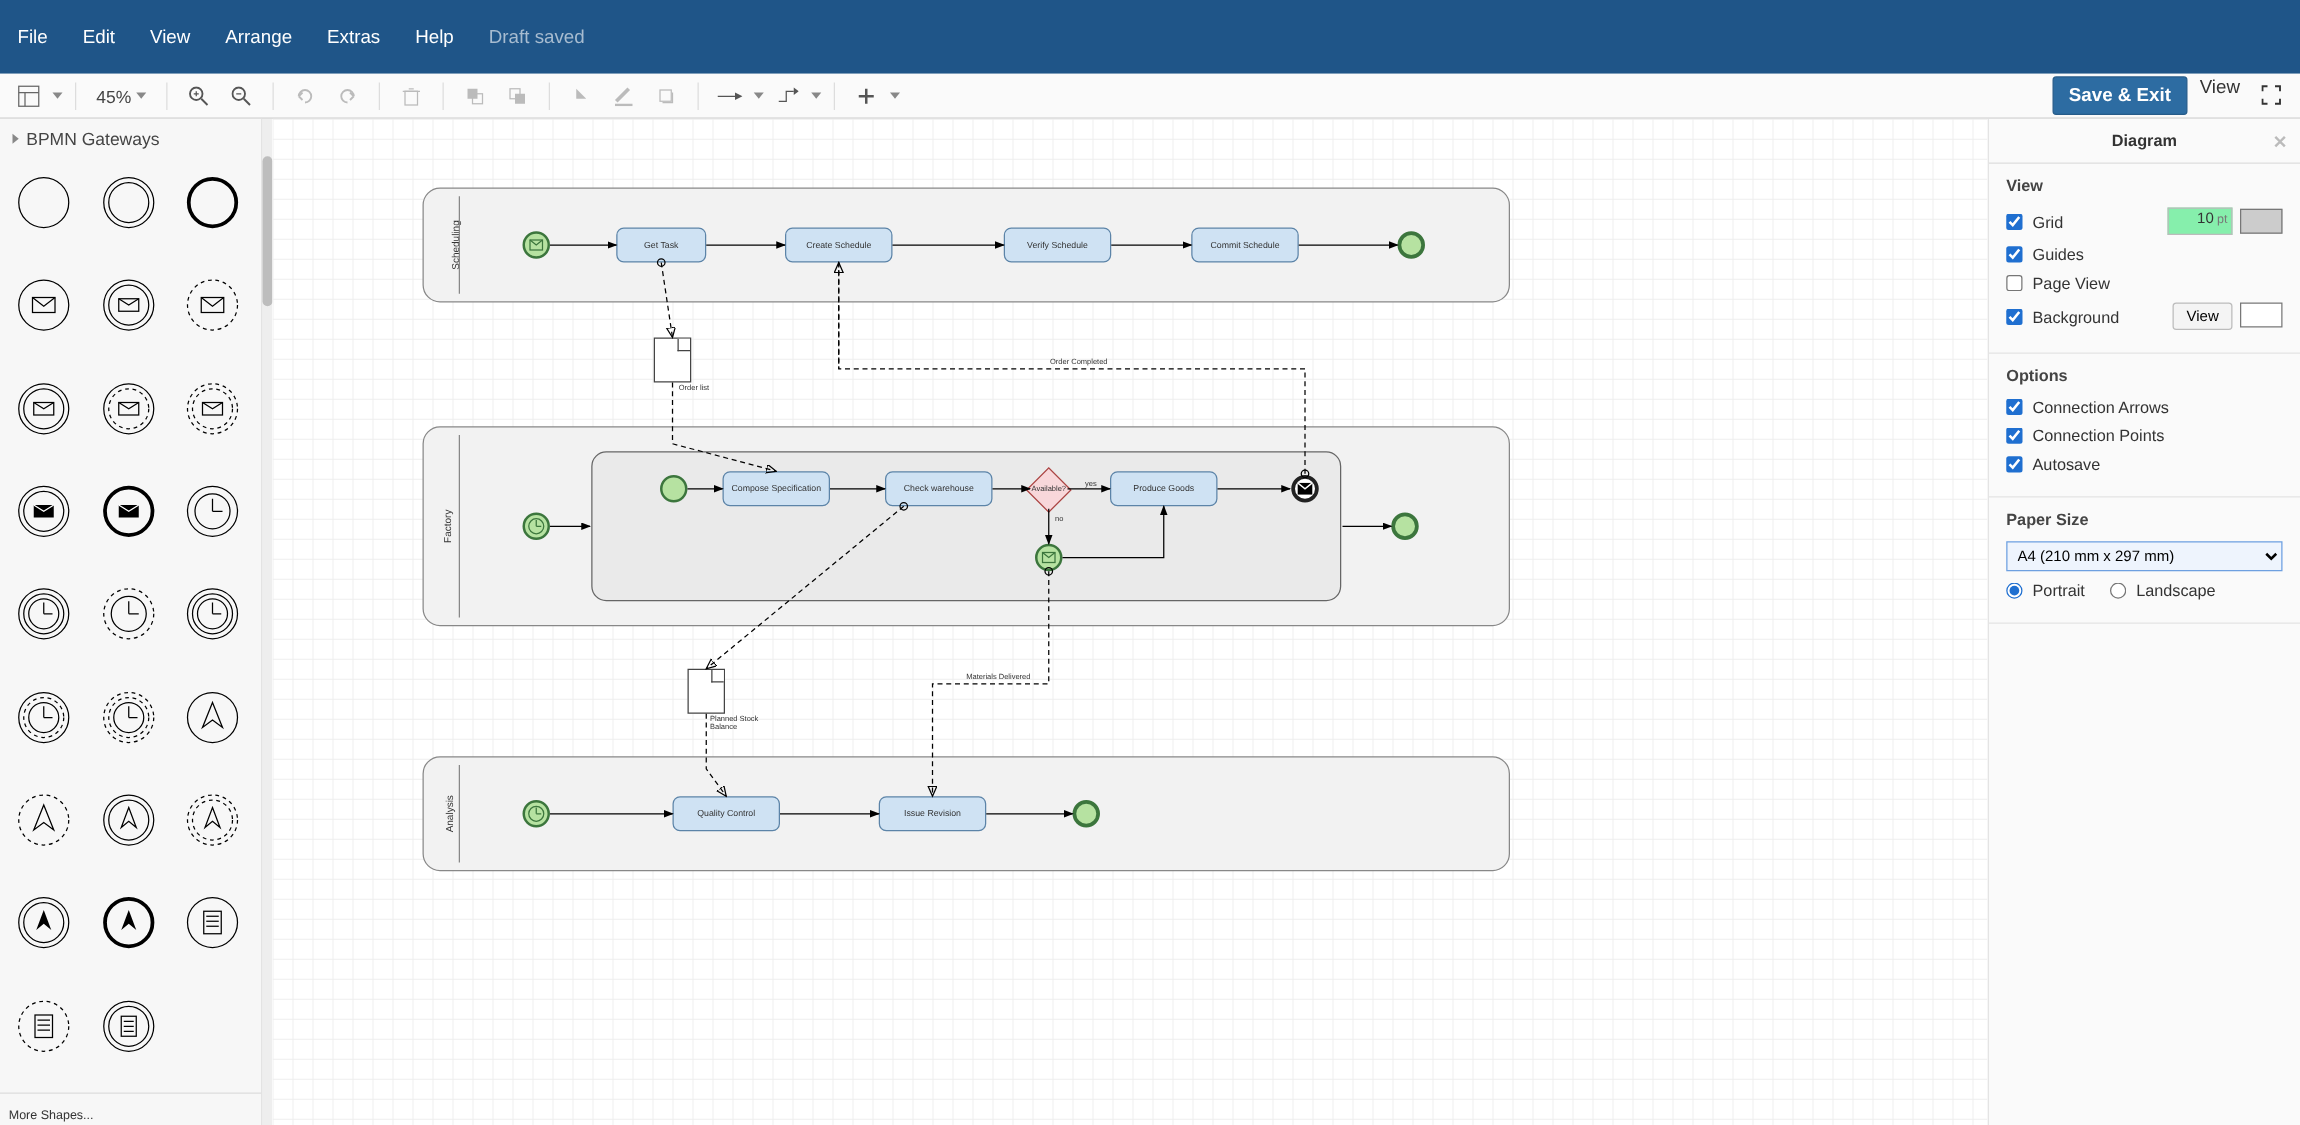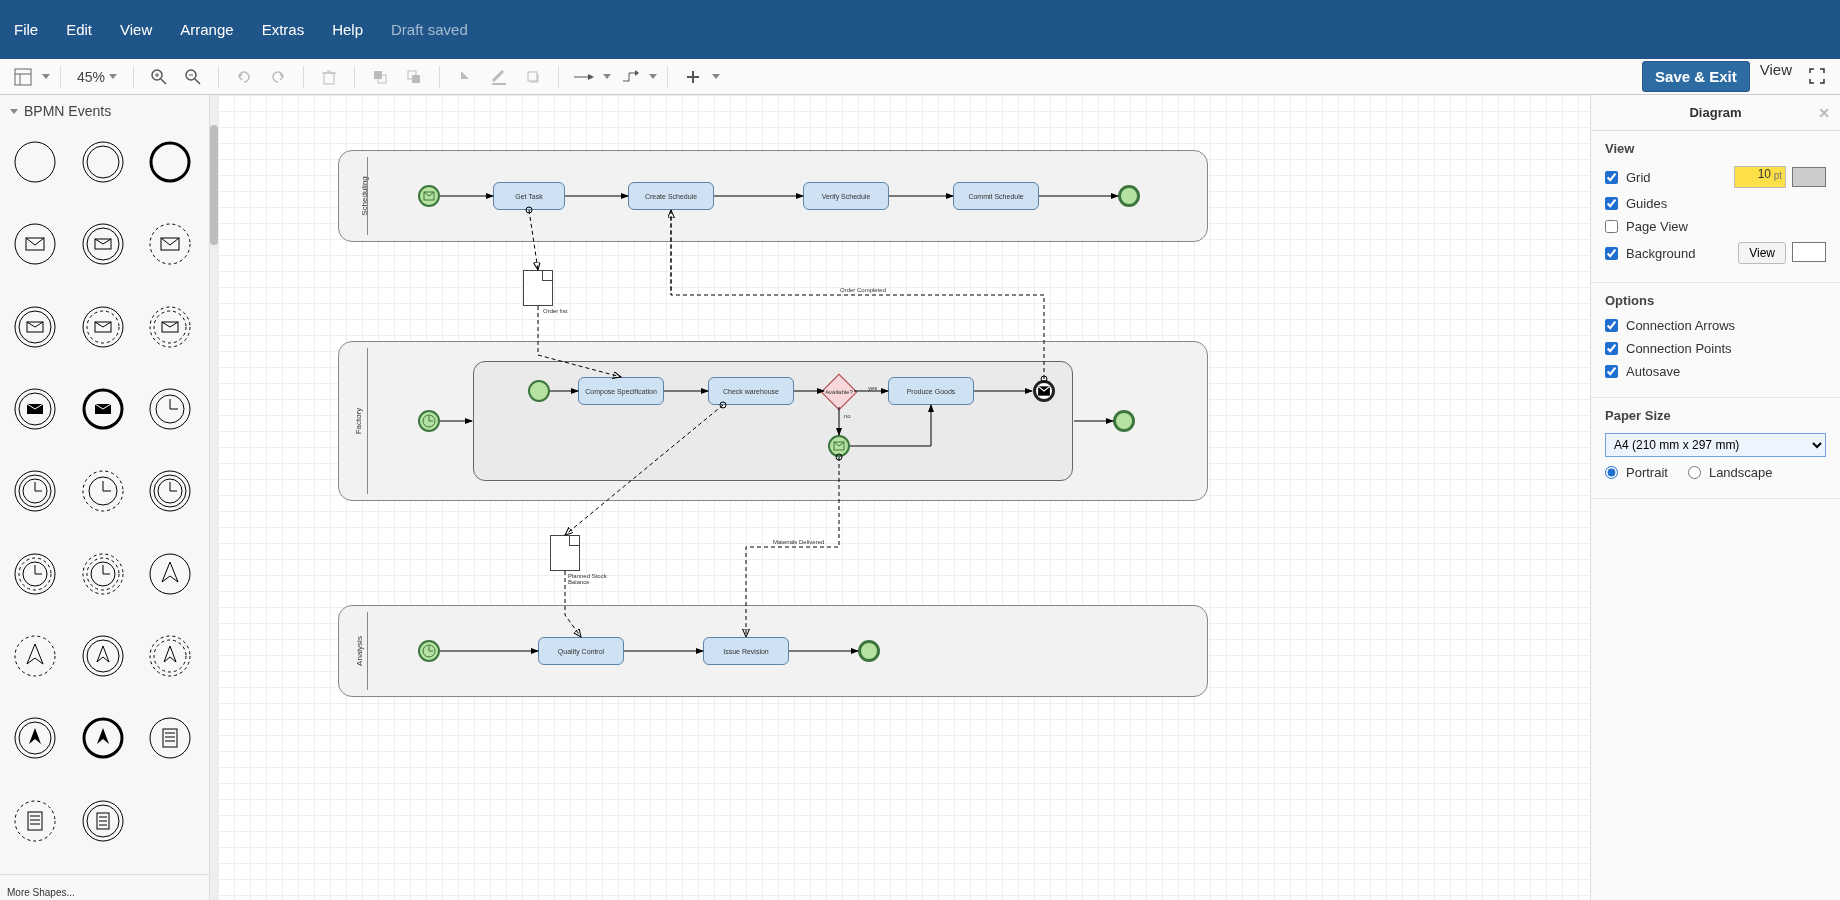--- a/index.html
+++ b/index.html
@@ -54,21 +54,21 @@
 .hscroll-thumb { position:absolute; bottom:2px; left:360px; width:100px; height:6px; background:#bdbdbd; border-radius:3px;}
 
 
 .side-right { width: 250px; border-left:1px solid #ddd; background:#fafafa; padding:0; font-size:13px; overflow:auto;}
 .panel-title-row { display:flex; align-items:center; justify-content:center; position:relative; padding:10px; font-weight:600; border-bottom:1px solid #ddd;}
 .panel-title-row .close-x { position:absolute; right:10px; color:#bbb; cursor:pointer; font-size:14px;}
 .panel-section { padding: 10px 14px; border-bottom:1px solid #e4e4e4;}
 .sec-title { font-weight:700; margin-bottom:10px; color:#444; }
 .row { display:flex; align-items:center; gap:8px; margin-bottom:8px; }
 .row label { font-size:13px; }
-.grid-pt { width:52px; height:22px; border:1px solid #bbb; text-align:right; padding-right:14px; position:relative; font-size:12px; background:#fde047;}
+.grid-pt { width:52px; height:22px; border:1px solid #bbb; text-align:right; padding-right:14px; position:relative; font-size:12px; background:#86efac;}
 .grid-pt .suf { position:absolute; right:3px; top:3px; font-size:10px; color:#777;}
 .grid-color { width:34px; height:20px; border:1px solid #777; background:#ccc;}
 .btn-s { border:1px solid #bbb; background:#f4f4f4; padding:3px 10px; border-radius:3px; font-size:12px; cursor:pointer;}
 .paperswatch { width:34px; height:20px; border:1px solid #777; background:#fff;}
 select.paper { width:100%; height:24px; border:1px solid #6ea0e0; background:#eef4fd; font-size:12px; padding:0 4px;}
 .wide-btn { width:100%; border:1px solid #bbb; background:#fff; padding:6px; border-radius:3px; margin-bottom:6px; cursor:pointer; font-size:13px;}
 
 .tri { display:inline-block; width:0; height:0; border-left:4px solid transparent; border-right:4px solid transparent; border-top:5px solid #888;}
 .tri-r { display:inline-block; width:0; height:0; border-top:4px solid transparent; border-bottom:4px solid transparent; border-left:5px solid #888;}
 input[type=checkbox],input[type=radio]{ accent-color:#1f6fd0; }
@@ -200,22 +200,22 @@
           <path d="M1 5 L1 1 L5 1 M11 1 L15 1 L15 5 M15 11 L15 15 L11 15 M5 15 L1 15 L1 11" fill="none" stroke="#333" stroke-width="1.5"></path>
         </svg>
       </div>
   </div>
 </div>
 
 <div class="main">
 
   <div class="side-left">
     <div class="shape-cat">
-        <span class="tri"></span>
-        <span>BPMN Events</span>
+        <span class="tri-r"></span>
+        <span>BPMN Gateways</span>
       </div>
     <div class="shape-palette">
 
       <div class="shape-cell">
           <svg width="44" height="44">
             <circle cx="22" cy="22" r="20" fill="none" stroke="#000" stroke-width="1"></circle>
           </svg>
         </div>
       <div class="shape-cell">
           <svg width="44" height="44">

